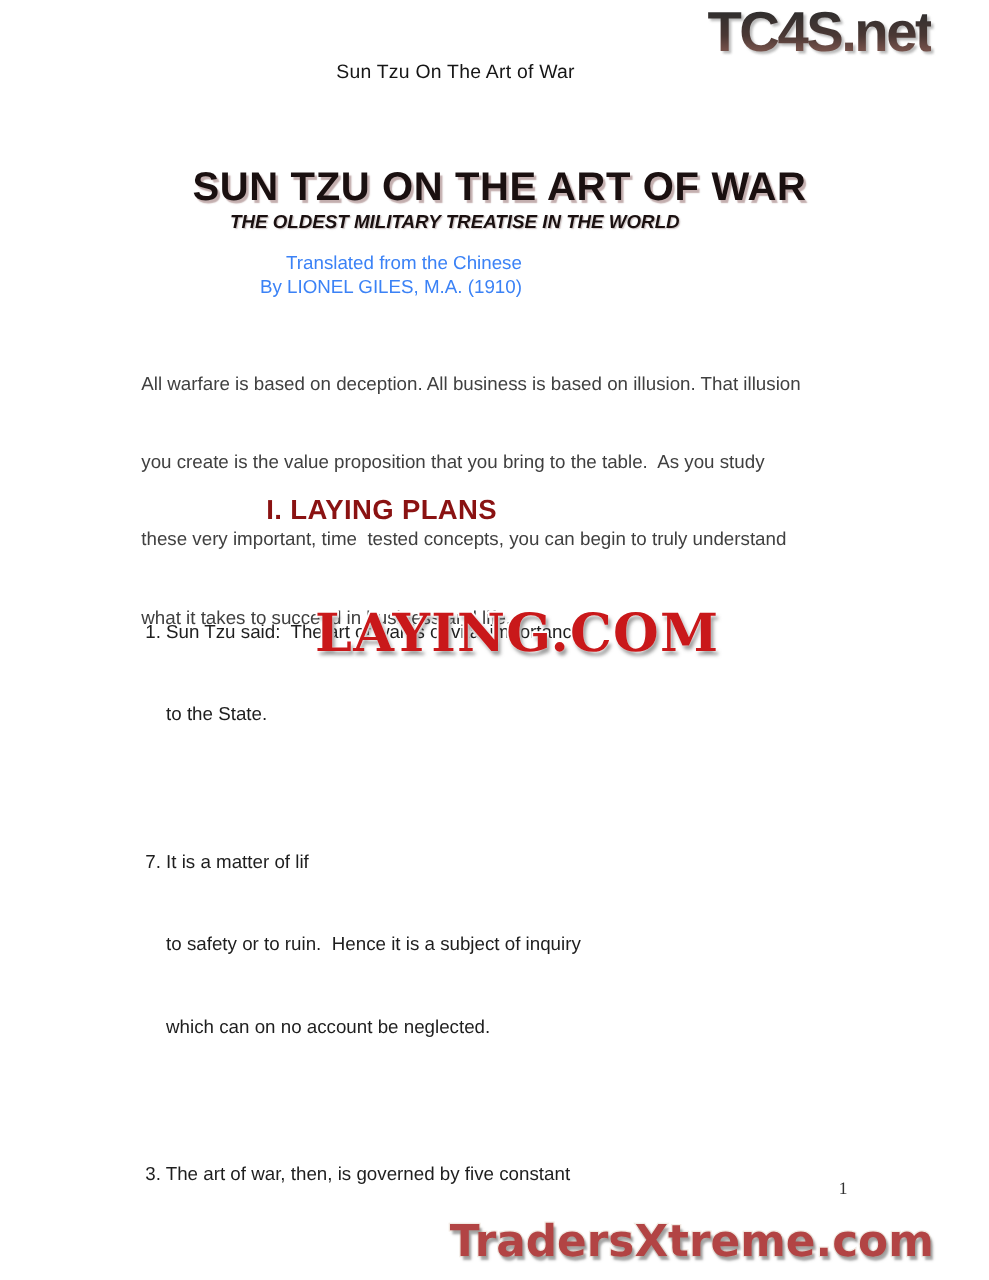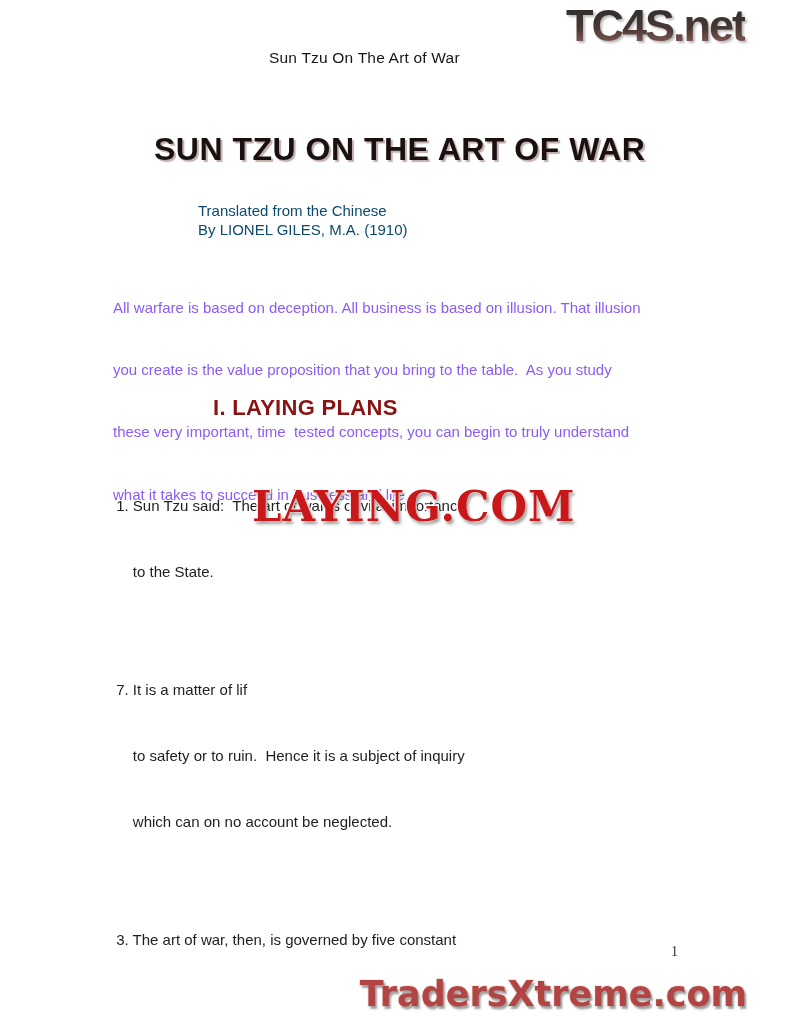--- a/index.html
+++ b/index.html
@@ -58,33 +58,34 @@
     font-weight: bold;
     font-style: italic;
     color: #1a1010;
     text-shadow: 1px 1px 1px rgba(150,130,130,0.5);
     white-space: nowrap;
   }
 
   .translator {
     position: absolute;
     top: 202px;
-    left: 198px;
+    left: 208px;
     font-size: 15px;
     line-height: 18.5px;
-    color: #0c4a6e;
+    color: #3b82f6;
+    text-align: right;
   }
 
   .intro {
     position: absolute;
     top: 256px;
     left: 113px;
     font-size: 15px;
     line-height: 20.8px;
-    color: #8b5cf6;
+    color: #404040;
     white-space: pre;
   }
 
   .section-heading {
     position: absolute;
     top: 395px;
     left: 213px;
     font-size: 22px;
     font-weight: bold;
     letter-spacing: 0.3px;
@@ -156,20 +157,21 @@
 <body>
 
 <div class="page">
 
   <div class="tc4s-logo">TC4S.net</div>
 
   <div class="running-header">Sun Tzu On The Art of War</div>
 
   <div class="doc-title">SUN TZU ON THE ART OF WAR</div>
 
+  <div class="doc-subtitle">THE OLDEST MILITARY TREATISE IN THE WORLD</div>
 
   <div class="translator">
     <div>Translated from the Chinese</div>
     <div>By LIONEL GILES, M.A. (1910)</div>
   </div>
 
   <div class="intro">
     <div>All warfare is based on deception. All business is based on illusion. That illusion</div>
     <div>you create is the value proposition that you bring to the table.  As you study</div>
     <div>these very important, time  tested concepts, you can begin to truly understand</div>

